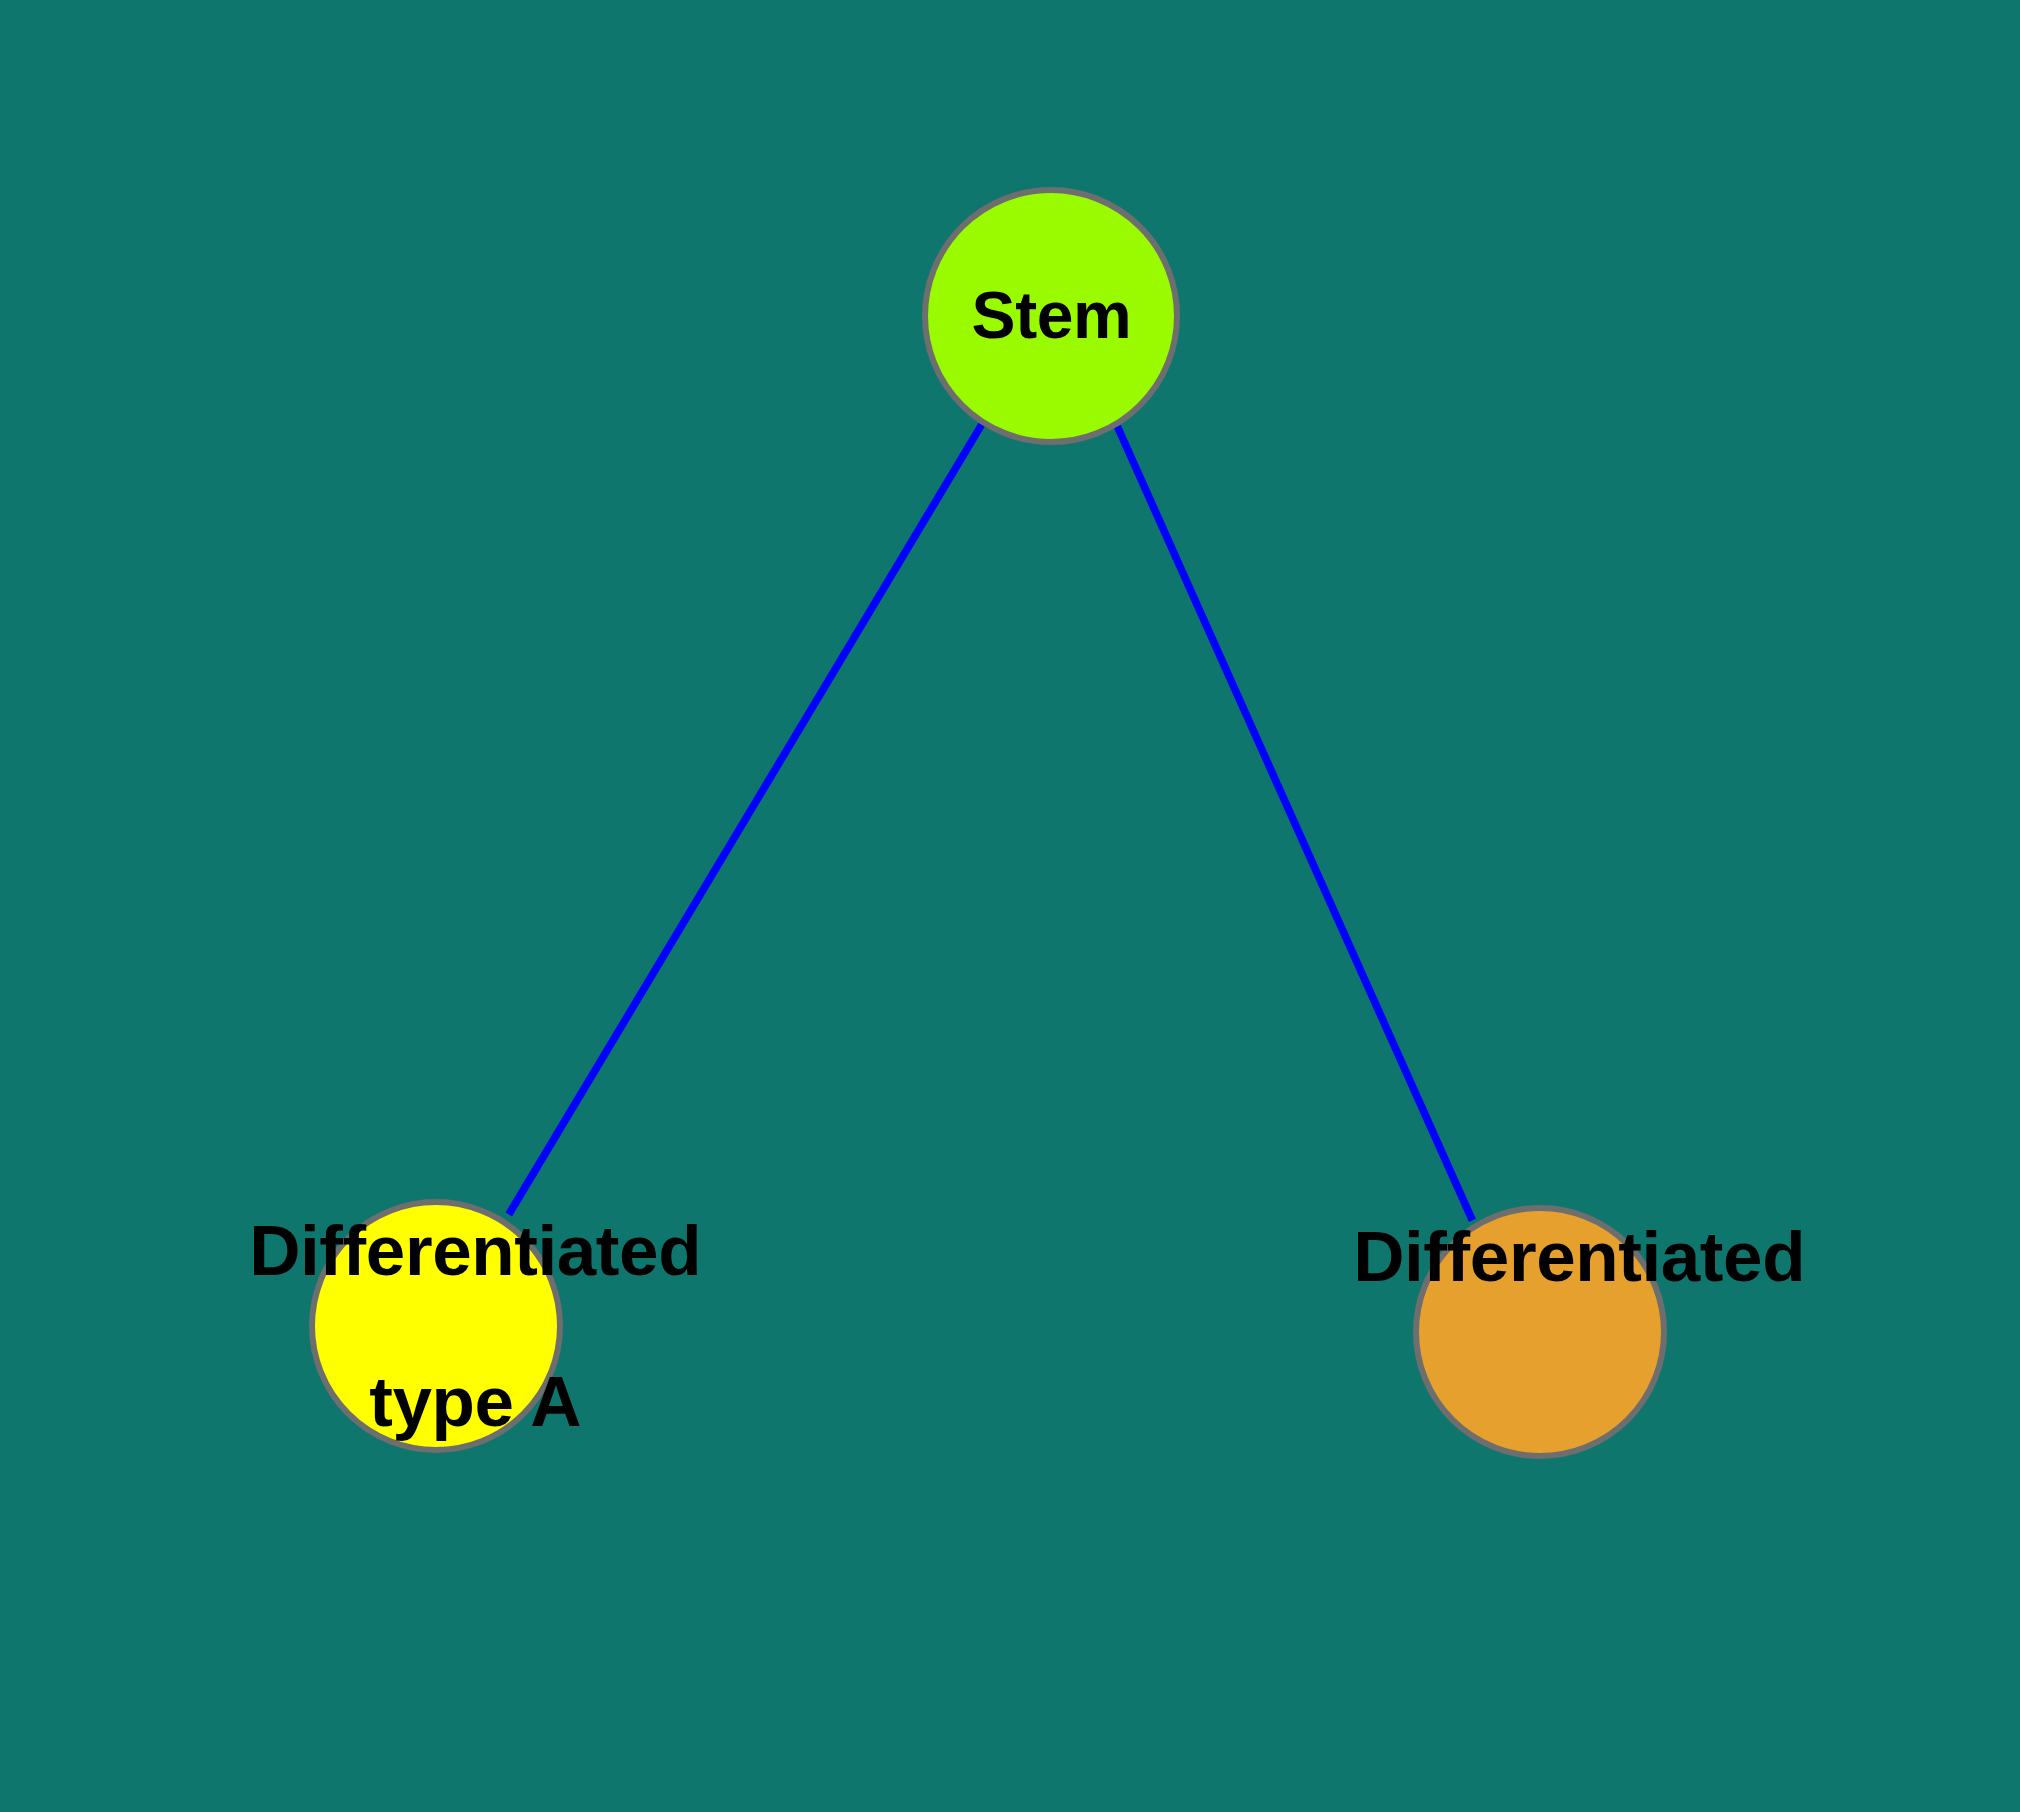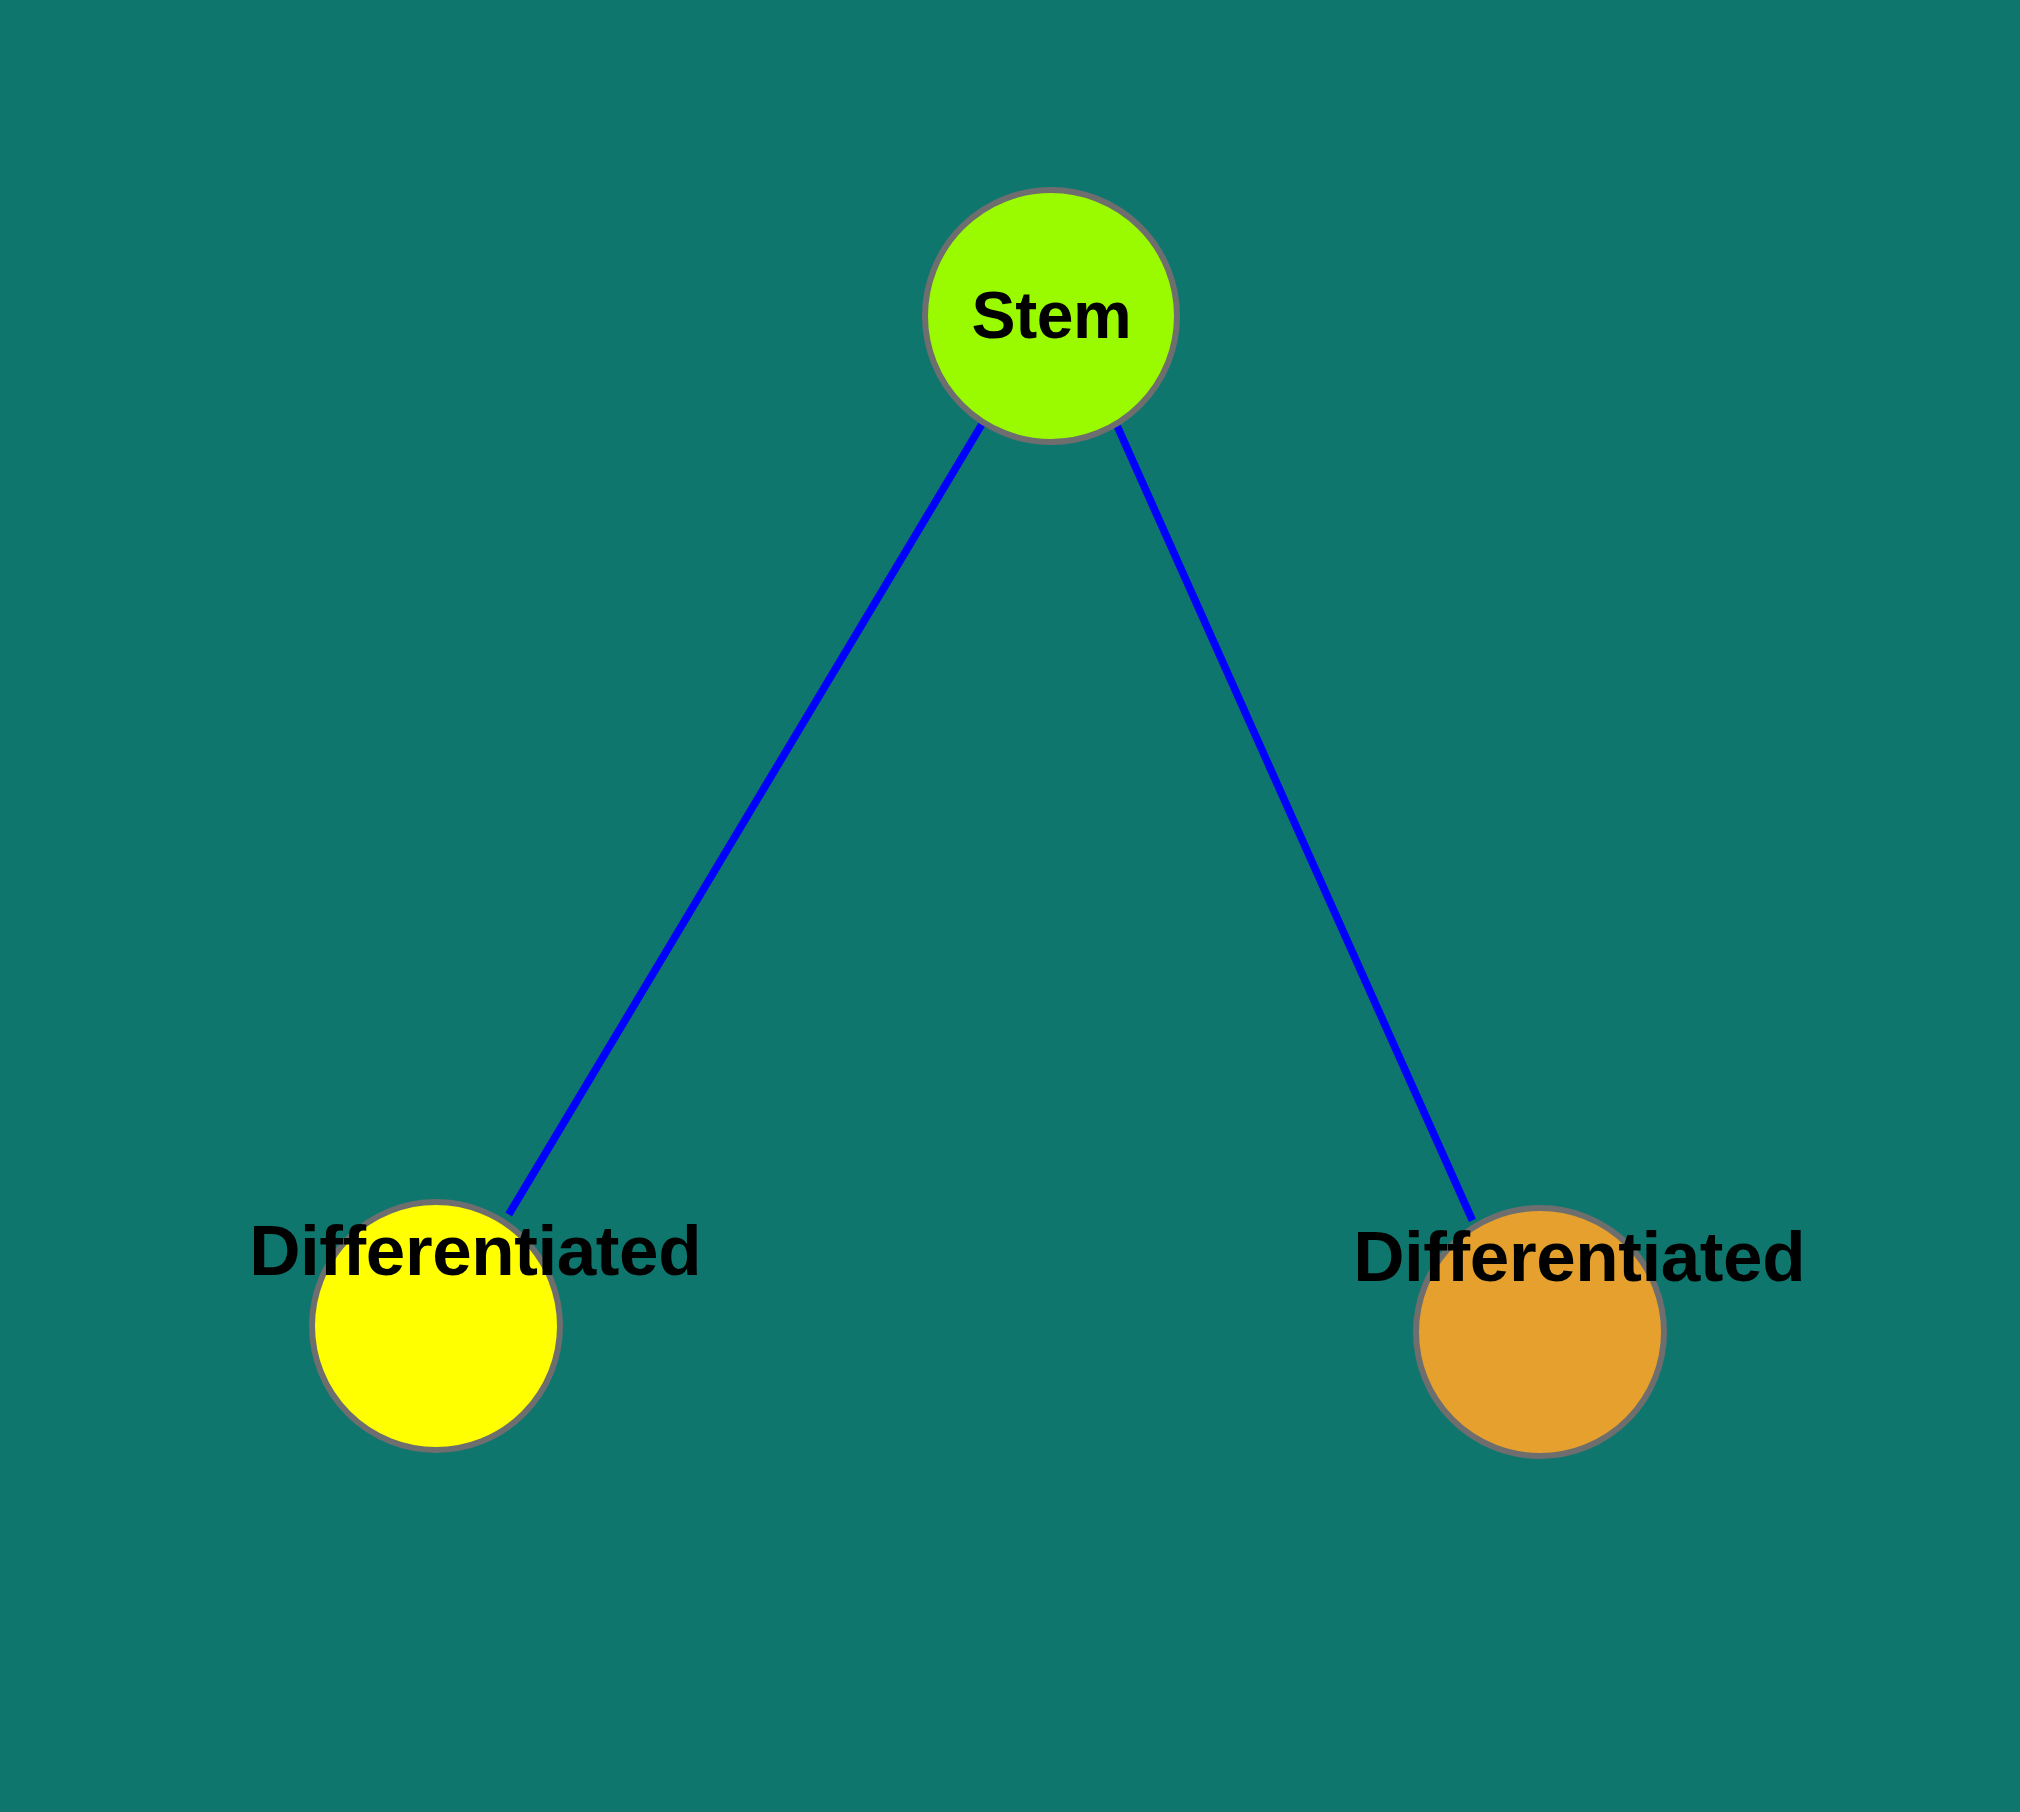--- a/index.html
+++ b/index.html
@@ -53,20 +53,21 @@
   </svg>
 
   <div class="node" id="node0" style="left: 922px; top: 187px; width: 258px; height: 258px; background: rgb(154, 250, 0); border-color: rgb(110, 110, 110);"></div>
   <div class="node" id="node1" style="left: 309px; top: 1199px; width: 254px; height: 254px; background: rgb(255, 255, 0); border-color: rgb(110, 110, 110);"></div>
   <div class="node" id="node2" style="left: 1413px; top: 1205px; width: 254px; height: 254px; background: rgb(229, 160, 45); border-color: rgb(110, 110, 110);"></div>
 
   <div class="node-label" id="label0" style="font-size: 66px; color: rgb(0, 0, 0); left: 41px; top: 281px; width: 2021px; transform: none;">Stem</div>
 
   <div class="node-label" id="label1" style="font-size: 71px; color: rgb(0, 0, 0); left: -574px; top: 1138px; width: 2021px; transform: none;">
     <span>Differentiated</span><br>
+    <span>type A</span>
   </div>
 
   <div class="node-label" id="label2" style="font-size: 71px; color: rgb(0, 0, 0); left: 530px; top: 1144px; width: 2021px; transform: none;">
     <span>Differentiated</span><br>
   </div>
 
 </div>
 
 
 </body></html>

